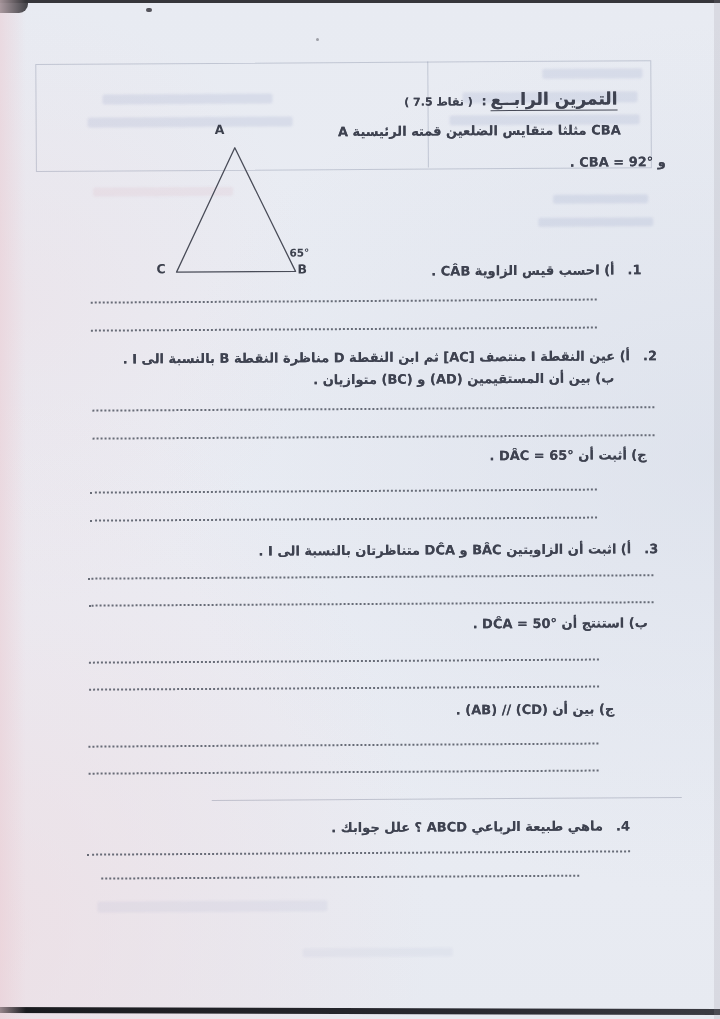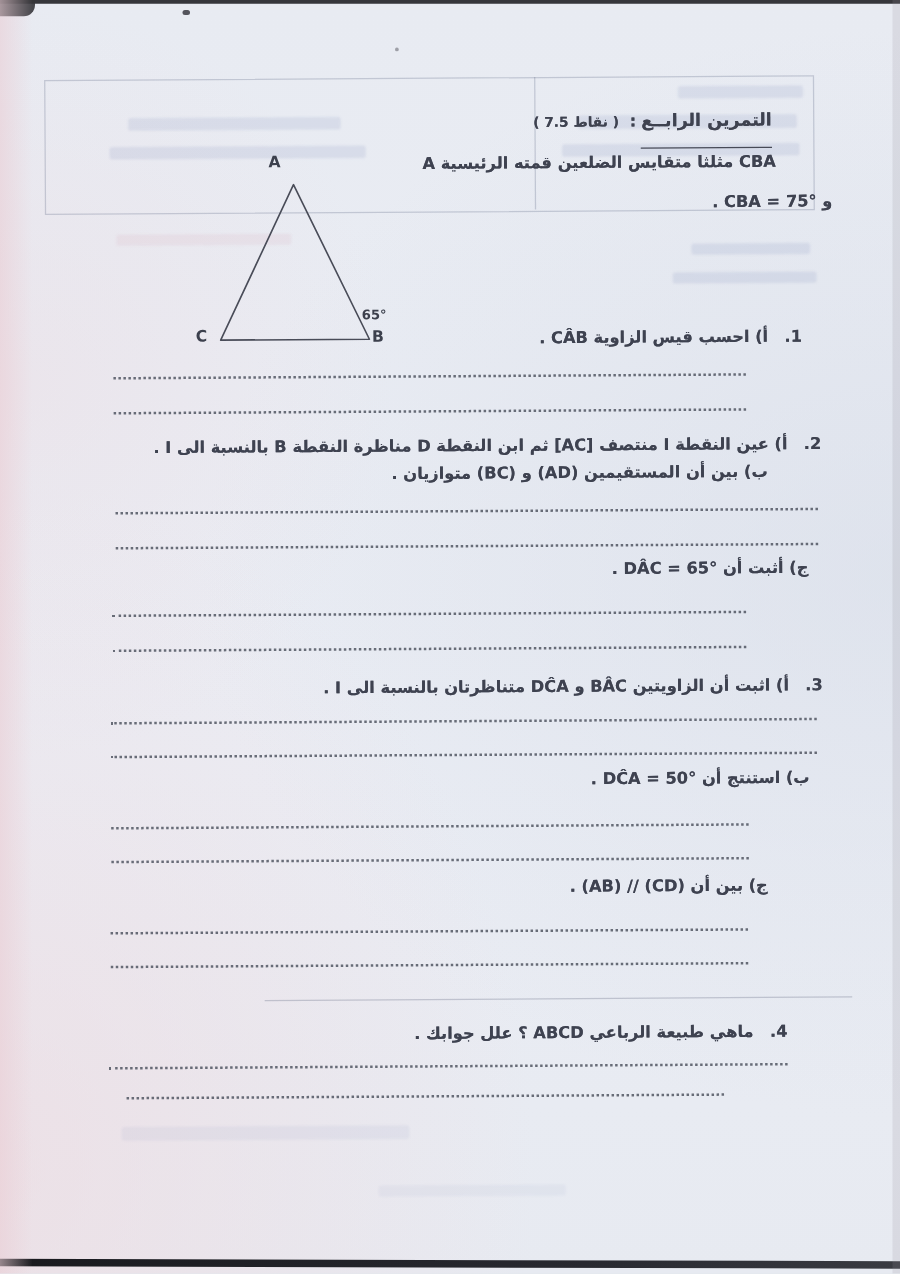--- a/index.html
+++ b/index.html
@@ -9,21 +9,21 @@
     background-image:
       radial-gradient(ellipse at 0% 92%, rgba(240,216,221,.55), transparent 42%),
       radial-gradient(ellipse at 2% 30%, rgba(238,216,222,.35), transparent 30%),
       radial-gradient(ellipse at 100% 45%, rgba(213,219,231,.55), transparent 55%),
       linear-gradient(180deg,#e8ebf2 0%,#eaedf4 60%,#e7eaf1 100%);
   }
   .tilt{position:absolute;inset:0;transform:rotate(-0.35deg);transform-origin:50% 50%;}
   .line{position:absolute;direction:rtl;white-space:nowrap;font-size:13px;font-weight:700;
         color:#3e4250;text-shadow:0 0 .5px rgba(62,66,80,.75);}
   .qnum{unicode-bidi:isolate;direction:rtl;margin-left:13px;}
-  .title-main{border-bottom:1.5px solid #474a57;padding-bottom:13px;font-size:14px;}
+  .title-main{border-bottom:1.5px solid #474a57;padding-bottom:1px;font-size:17px;}
   .title-colon{margin:0 4px;}
   .pts{direction:ltr;unicode-bidi:embed;font-size:11px;}
   .dotted{position:absolute;height:0;border-bottom:2px dotted #565b67;opacity:.88;}
   .vlabel{position:absolute;font-size:12.5px;font-weight:700;color:#3c404d;}
   .alabel{position:absolute;font-size:10.5px;font-weight:700;color:#3c404d;}
   .ghost{position:absolute;background:rgba(98,118,172,.13);filter:blur(1px);border-radius:2px;}
   .ghost.pink{background:rgba(205,150,165,.12);}
   .ghost-box{position:absolute;border:1px solid rgba(93,103,133,.28);}
   .ghost-vline{position:absolute;width:1px;background:rgba(93,103,133,.28);}
   .ghost-hline{position:absolute;height:0;border-top:1.5px solid rgba(124,130,150,.38);}
@@ -56,21 +56,21 @@
     <div class="ghost pink" style="left:95px;top:186px;width:140px;height:9px;"></div>
     <div class="ghost" style="left:95px;top:900px;width:230px;height:11px;opacity:.6;"></div>
     <div class="ghost" style="left:300px;top:948px;width:150px;height:9px;opacity:.45;"></div>
     <div class="ghost-hline" style="left:210px;top:799px;width:470px;"></div>
 
     <div class="line" style="top:90px;right:100px;">
       <span class="title-main">التمرين الرابــع</span><span class="title-colon">:</span>
       <span class="pts">( 7.5 نقاط )</span>
     </div>
     <div class="line" style="top:124px;right:97px;">CBA مثلثا متقايس الضلعين قمته الرئيسية A</div>
-    <div class="line" style="top:156px;right:52px;">و ‪CBA = 75°‬ .</div>
+    <div class="line" style="top:156px;right:52px;">و ‪CBA = 92°‬ .</div>
 
     <svg class="tri" width="170" height="160" viewBox="0 0 170 160">
       <polygon points="87,29 28,153 147,153" fill="none" stroke="#494c58" stroke-width="1.3" stroke-linejoin="round"></polygon>
     </svg>
     <span class="vlabel" style="left:217px;top:121px;">A</span>
     <span class="vlabel" style="left:158px;top:260px;">C</span>
     <span class="vlabel" style="left:299px;top:261px;">B</span>
     <span class="alabel" style="left:253px;top:246px;margin-left:38px;">65°</span>
 
     <div class="line" style="top:264px;right:77px;">

